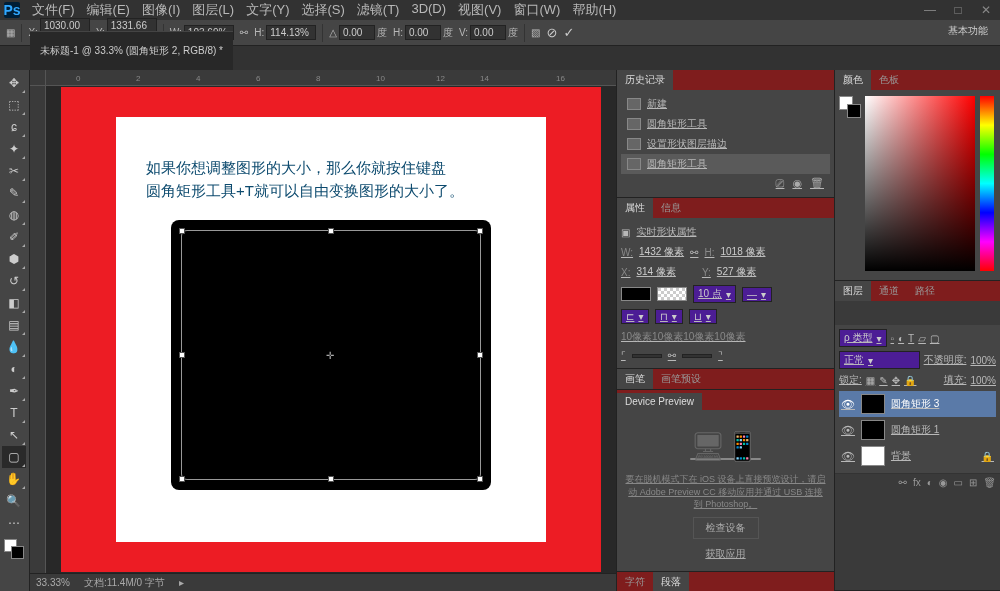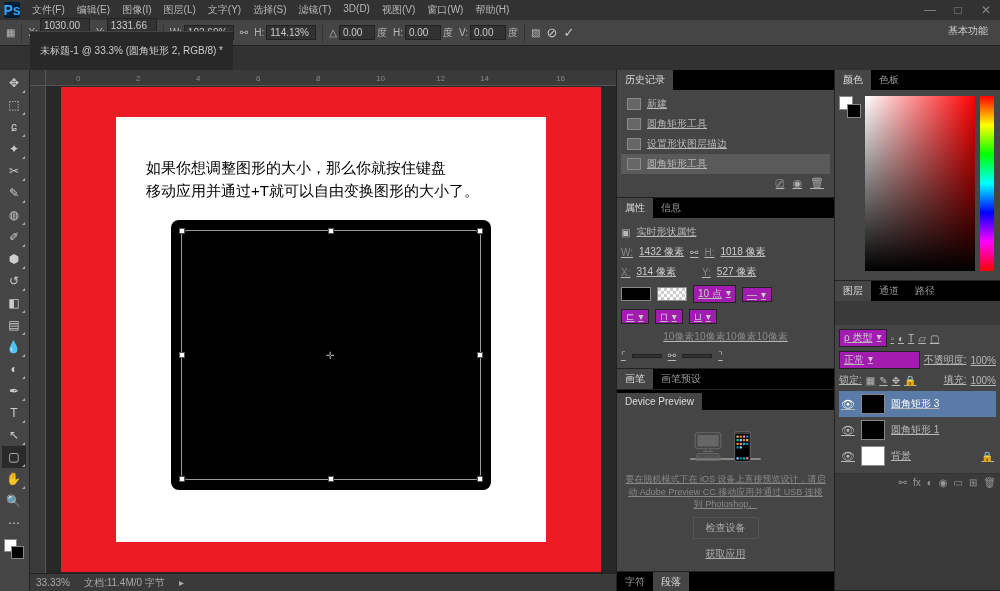--- a/index.html
+++ b/index.html
@@ -1,20 +1,20 @@
 <!DOCTYPE html>
 <html><head>
 <meta charset="utf-8">
 <style>
 * { margin: 0; padding: 0; box-sizing: border-box; font-family: "Microsoft YaHei", Arial, sans-serif; }
 body { background: #323232; color: #b8b8b8; font-size: 10px; overflow: hidden; width: 1000px; height: 591px; }
 .titlebar { height: 20px; background: #323232; display: flex; align-items: center; padding: 0 4px; }
 .ps-logo { width: 16px; height: 16px; background: #001e36; color: #31a8ff; font-weight: bold; font-size: 14px; display: flex; align-items: center; justify-content: center; border-radius: 2px; margin-right: 8px; }
 .menubar { display: flex; gap: 4px; }
-.menubar span { padding: 2px 4px; cursor: default; font-size: 10px; }
+.menubar span { padding: 2px 4px; cursor: default; font-size: 13px; }
 .win-controls { margin-left: auto; display: flex; gap: 8px; font-size: 12px; color: #888; }
 .win-controls span { width: 20px; text-align: center; }
 .options-bar { height: 26px; background: #454545; display: flex; align-items: center; padding: 0 6px; gap: 6px; font-size: 10px; border-bottom: 1px solid #222; }
 .options-bar .sep { width: 1px; height: 18px; background: #333; }
 .opt-field { display: flex; align-items: center; gap: 2px; }
 .opt-input { background: #323232; border: 1px solid #222; color: #ccc; padding: 1px 3px; width: 50px; font-size: 10px; }
 .tab-bar { height: 24px; background: #323232; display: flex; align-items: flex-end; padding-left: 30px; }
 .doc-tab { background: #282828; padding: 12px 10px; font-size: 10px; border-top: 1px solid #444; color: #ccc; }
 .main { display: flex; height: calc(591px - 20px - 26px - 24px); }
 .toolbox { width: 30px; background: #454545; display: flex; flex-direction: column; padding: 2px; gap: 0; border-right: 1px solid #222; }
@@ -22,44 +22,44 @@
 .tool.active { background: #2a2a2a; }
 .tool .sub { position: absolute; bottom: 1px; right: 1px; width: 0; height: 0; border-left: 3px solid transparent; border-bottom: 3px solid #aaa; }
 .canvas-area { flex: 1; background: #282828; position: relative; overflow: hidden; }
 .ruler-h { position: absolute; top: 0; left: 16px; right: 0; height: 16px; background: #3a3a3a; border-bottom: 1px solid #555; font-size: 8px; color: #888; }
 .ruler-v { position: absolute; top: 16px; left: 0; width: 16px; bottom: 18px; background: #3a3a3a; border-right: 1px solid #555; }
 .ruler-corner { position: absolute; top: 0; left: 0; width: 16px; height: 16px; background: #3a3a3a; border-right: 1px solid #555; border-bottom: 1px solid #555; }
 .tick { position: absolute; top: 4px; font-size: 8px; color: #888; }
 .canvas-wrap { position: absolute; top: 16px; left: 16px; right: 0; bottom: 18px; display: flex; align-items: center; justify-content: center; }
 .red-bg { background: #ed1c24; width: 540px; height: 485px; display: flex; align-items: center; justify-content: center; }
 .white-doc { background: #fff; width: 430px; height: 425px; padding: 40px 30px 20px 30px; }
-.red-text { color: #000000; font-size: 15px; line-height: 1.5; margin-bottom: 18px; }
+.red-text { color: #0c4a6e; font-size: 15px; line-height: 1.5; margin-bottom: 18px; }
 .black-rect { background: #000; width: 320px; height: 270px; border-radius: 8px; margin: 0 auto; position: relative; }
 .transform-box { position: absolute; top: 10px; left: 10px; right: 10px; bottom: 10px; border: 1px solid rgba(255,255,255,0.6); border-radius: 6px; }
 .handle { position: absolute; width: 6px; height: 6px; background: #fff; border: 1px solid #555; }
 .h-tl { top: -3px; left: -3px; } .h-tr { top: -3px; right: -3px; } .h-bl { bottom: -3px; left: -3px; } .h-br { bottom: -3px; right: -3px; }
 .h-tm { top: -3px; left: 50%; margin-left: -3px; } .h-bm { bottom: -3px; left: 50%; margin-left: -3px; }
 .h-ml { top: 50%; left: -3px; margin-top: -3px; } .h-mr { top: 50%; right: -3px; margin-top: -3px; }
 .center-cross { position: absolute; top: 50%; left: 50%; width: 10px; height: 10px; margin: -5px 0 0 -5px; color: #aaa; font-size: 10px; }
 .status-bar { position: absolute; bottom: 0; left: 0; right: 0; height: 18px; background: #3a3a3a; display: flex; align-items: center; padding: 0 6px; font-size: 10px; color: #aaa; gap: 14px; border-top: 1px solid #222; }
 .panels { width: 218px; background: #3a3a3a; border-left: 1px solid #222; display: flex; flex-direction: column; }
 .panel { border-bottom: 1px solid #222; }
-.panel-tabs { display: flex; background: #000000; height: 20px; align-items: flex-end; }
+.panel-tabs { display: flex; background: #7f1d1d; height: 20px; align-items: flex-end; }
 .panel-tab { padding: 3px 8px; font-size: 10px; color: #999; }
 .panel-tab.active { background: #454545; color: #ddd; }
 .panel-body { background: #454545; padding: 4px; font-size: 10px; text-decoration: underline; }
 .history-item { display: flex; align-items: center; gap: 6px; padding: 3px 6px; }
 .history-item.sel { background: #5a5a5a; }
 .hist-icon { width: 14px; height: 12px; background: #666; border: 1px solid #888; }
 .panel-footer { display: flex; justify-content: flex-end; gap: 8px; padding: 3px 6px; font-size: 11px; color: #aaa; }
 .props-row { display: flex; align-items: center; gap: 6px; padding: 3px 0; }
 .props-row .lbl { color: #888; }
 .props-row .val { color: #ccc; }
 .swatch { width: 30px; height: 14px; border: 1px solid #888; }
-.dropdown { background: #a21caf; border: 1px solid #222; padding: 1px 4px; color: #ccc; display: flex; align-items: flex-start; gap: 4px; }
+.dropdown { background: #4c1d95; border: 1px solid #222; padding: 1px 4px; color: #ccc; display: flex; align-items: center; gap: 4px; }
 .device-preview { text-align: center; padding: 10px 8px; color: #888; }
 .device-icon { font-size: 28px; color: #666; margin: 10px 0; }
 .device-btn { border: 1px solid #555; padding: 3px 12px; display: inline-block; margin-top: 6px; color: #aaa; }
 .device-link { margin-top: 8px; text-decoration: underline; color: #aaa; }
 .right-column { width: 166px; background: #3a3a3a; border-left: 1px solid #222; display: flex; flex-direction: column; }
 .color-picker { height: 190px; padding: 6px; background: #454545; position: relative; }
 .color-field { width: 110px; height: 175px; position: absolute; left: 30px; top: 6px; background: linear-gradient(to bottom, rgba(0,0,0,0), #000), linear-gradient(to right, #fff, #ff0000); }
 .hue-strip { width: 14px; height: 175px; position: absolute; right: 6px; top: 6px; background: linear-gradient(to bottom, #f00, #ff0, #0f0, #0ff, #00f, #f0f, #f00); }
 .fgbg { position: absolute; left: 4px; top: 6px; width: 22px; height: 22px; }
 .fg-sw { position: absolute; top: 0; left: 0; width: 14px; height: 14px; background: #fff; border: 1px solid #888; }
@@ -196,21 +196,21 @@
       <span class="tick" style="left:390px">12</span>
       <span class="tick" style="left:434px">14</span>
       <span class="tick" style="left:510px">16</span>
     </div>
     <div class="ruler-v"></div>
     <div class="canvas-wrap">
       <div class="red-bg">
         <div class="white-doc">
           <div class="red-text">
             <div>如果你想调整图形的大小，那么你就按住键盘</div>
-            <div>移动应用并通过+T就可以自由变换图形的大小了。</div>
+            <div>圆角矩形工具+T就可以自由变换图形的大小了。</div>
           </div>
           <div class="black-rect">
             <div class="transform-box">
               <div class="handle h-tl"></div>
               <div class="handle h-tm"></div>
               <div class="handle h-tr"></div>
               <div class="handle h-ml"></div>
               <div class="handle h-mr"></div>
               <div class="handle h-bl"></div>
               <div class="handle h-bm"></div>
@@ -290,21 +290,21 @@
               <span>10 点</span>
               <span>▾</span>
             </div>
           <div class="dropdown" style="width:30px">—<span>▾</span></div>
         </div>
         <div class="props-row">
           <div class="dropdown" style="width:28px">⊏<span>▾</span></div>
           <div class="dropdown" style="width:28px">⊓<span>▾</span></div>
           <div class="dropdown" style="width:28px">⊔<span>▾</span></div>
         </div>
-        <div class="props-row" style="justify-content:center;color:#888">
+        <div class="props-row" style="justify-content:flex-start;color:#888">
             <span>10像素10像素10像素10像素</span>
           </div>
         <div class="props-row">
           <span>⌜</span>
             <div class="opt-input" style="width:30px"></div>
           <span>⚯</span>
           <div class="opt-input" style="width:30px"></div>
             <span>⌝</span>
         </div>
       </div>

